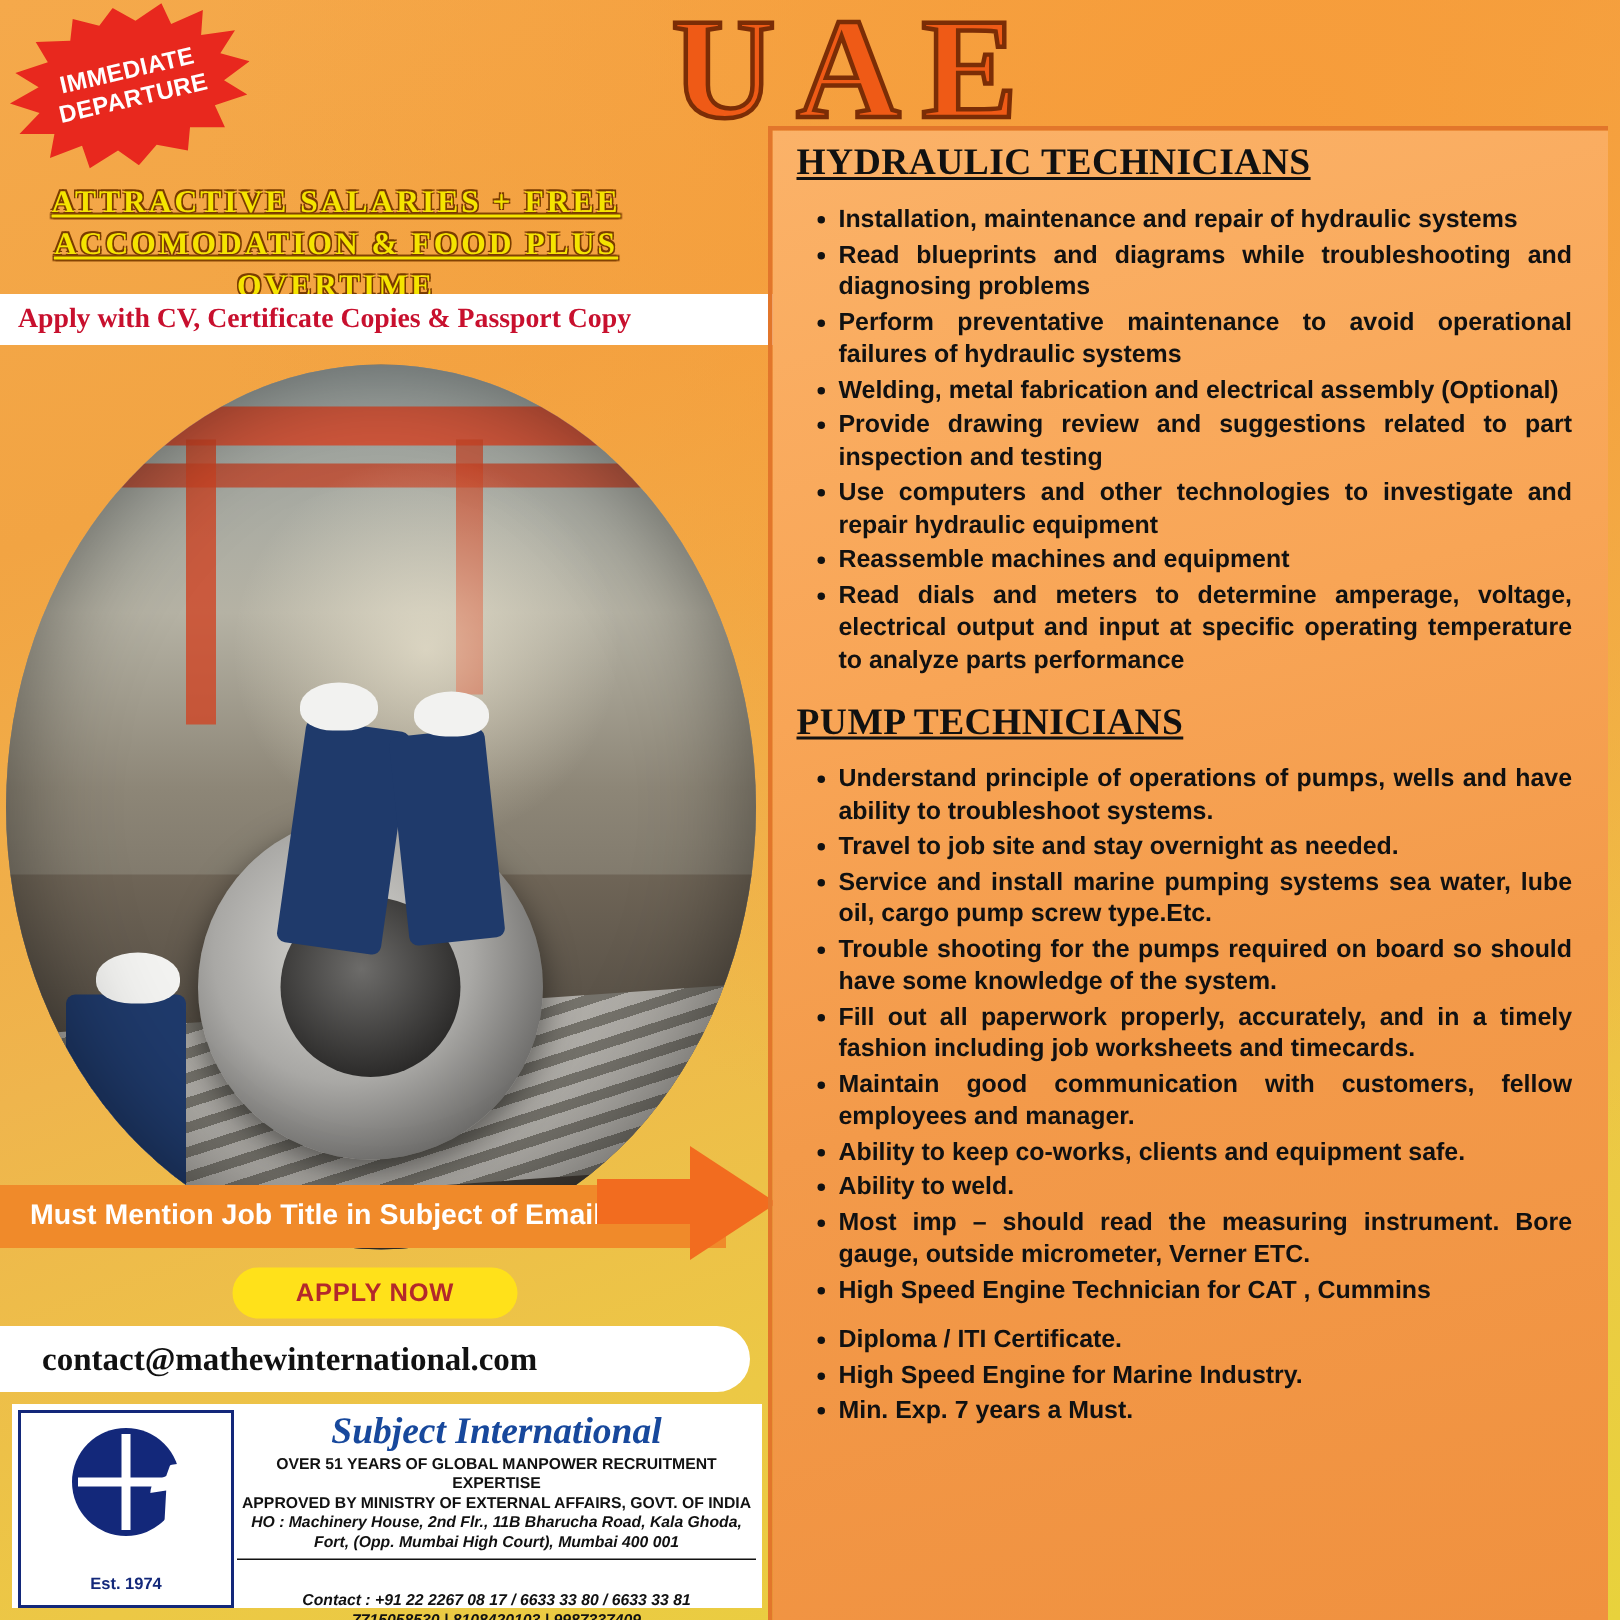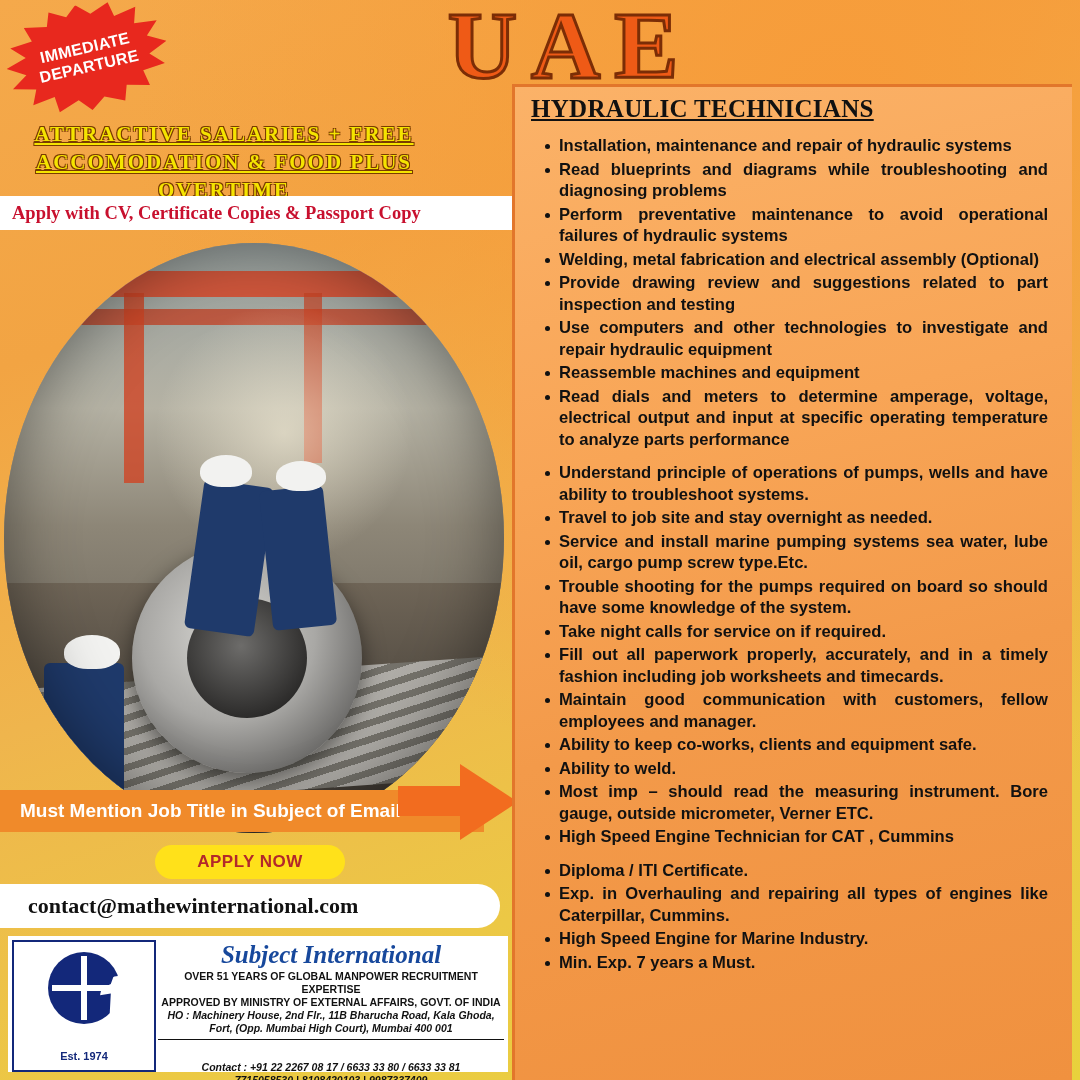--- a/index.html
+++ b/index.html
@@ -246,34 +246,33 @@
       <li>Installation, maintenance and repair of hydraulic systems</li>
       <li>Read blueprints and diagrams while troubleshooting and diagnosing problems</li>
       <li>Perform preventative maintenance to avoid operational failures of hydraulic systems</li>
       <li>Welding, metal fabrication and electrical assembly (Optional)</li>
       <li>Provide drawing review and suggestions related to part inspection and testing</li>
       <li>Use computers and other technologies to investigate and repair hydraulic equipment</li>
       <li>Reassemble machines and equipment</li>
       <li>Read dials and meters to determine amperage, voltage, electrical output and input at specific operating temperature to analyze parts performance</li>
     </ul>
 
+    <div class="sect-title s2">PUMP TECHNICIANS</div>
     <ul class="reqs">
       <li>Understand principle of operations of pumps, wells and have ability to troubleshoot systems.</li>
       <li>Travel to job site and stay overnight as needed.</li>
       <li>Service and install marine pumping systems sea water, lube oil, cargo pump screw type.Etc.</li>
       <li>Trouble shooting for the pumps required on board so should have some knowledge of the system.</li>
-      <li>Take night calls for service on if required.</li>
       <li>Fill out all paperwork properly, accurately, and in a timely fashion including job worksheets and timecards.</li>
       <li>Maintain good communication with customers, fellow employees and manager.</li>
       <li>Ability to keep co-works, clients and equipment safe.</li>
       <li>Ability to weld.</li>
       <li>Most imp – should read the measuring instrument. Bore gauge, outside micrometer, Verner ETC.</li>
       <li>High Speed Engine Technician for CAT , Cummins</li>
     </ul>
 
     <ul class="reqs">
       <li>Diploma / ITI Certificate.</li>
-      <li>Exp. in Overhauling and repairing all types of engines like Caterpillar, Cummins.</li>
       <li>High Speed Engine for Marine Industry.</li>
       <li>Min. Exp. 7 years a Must.</li>
     </ul>
   </div>
 </div>
 
 </body></html>

